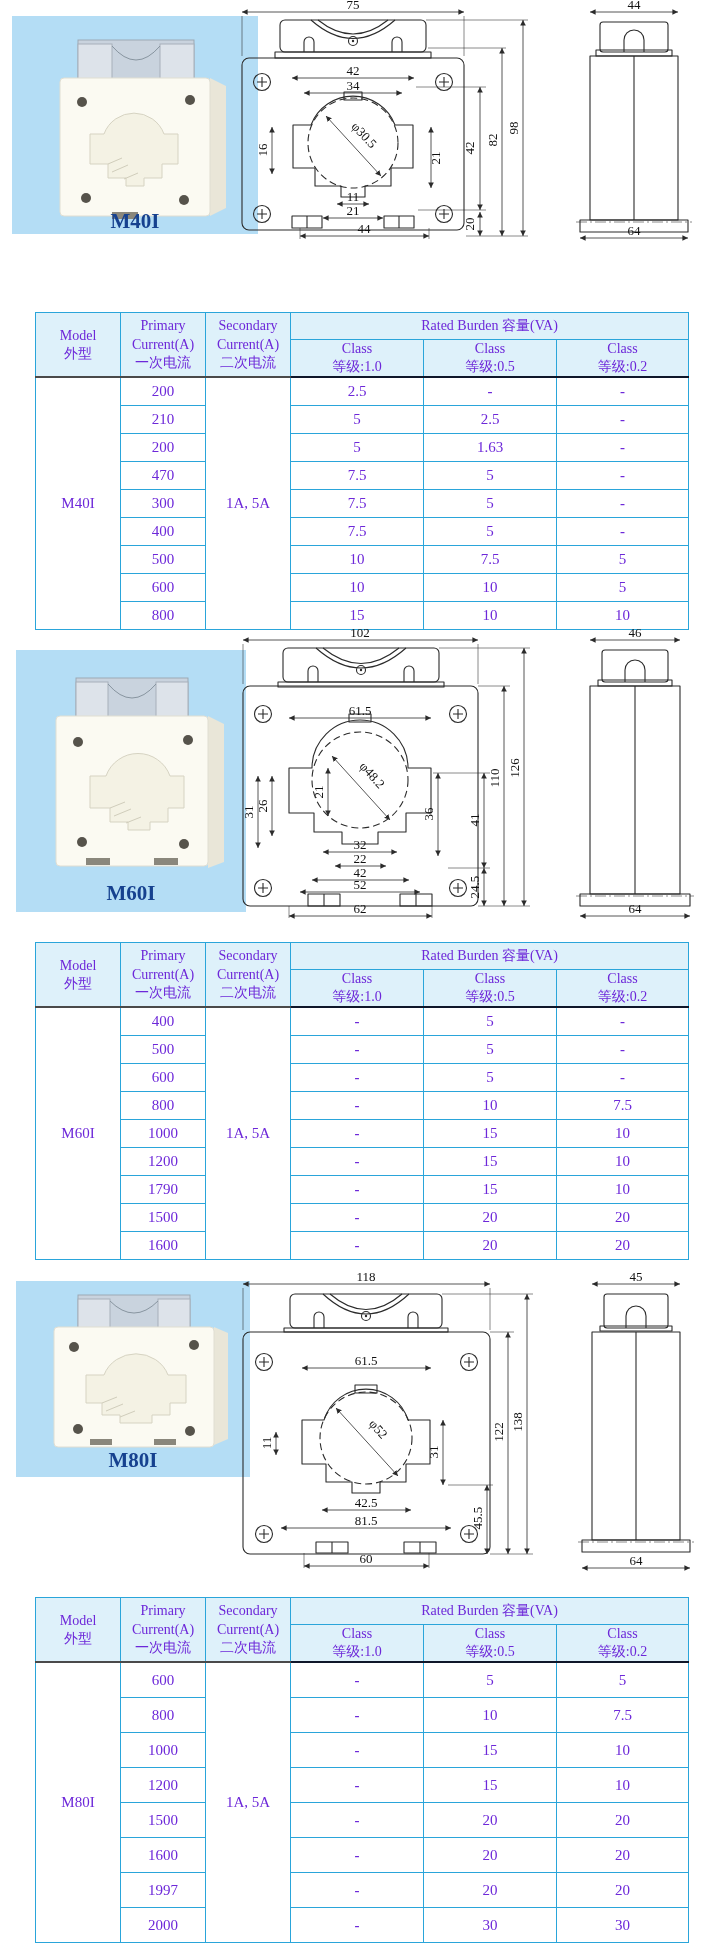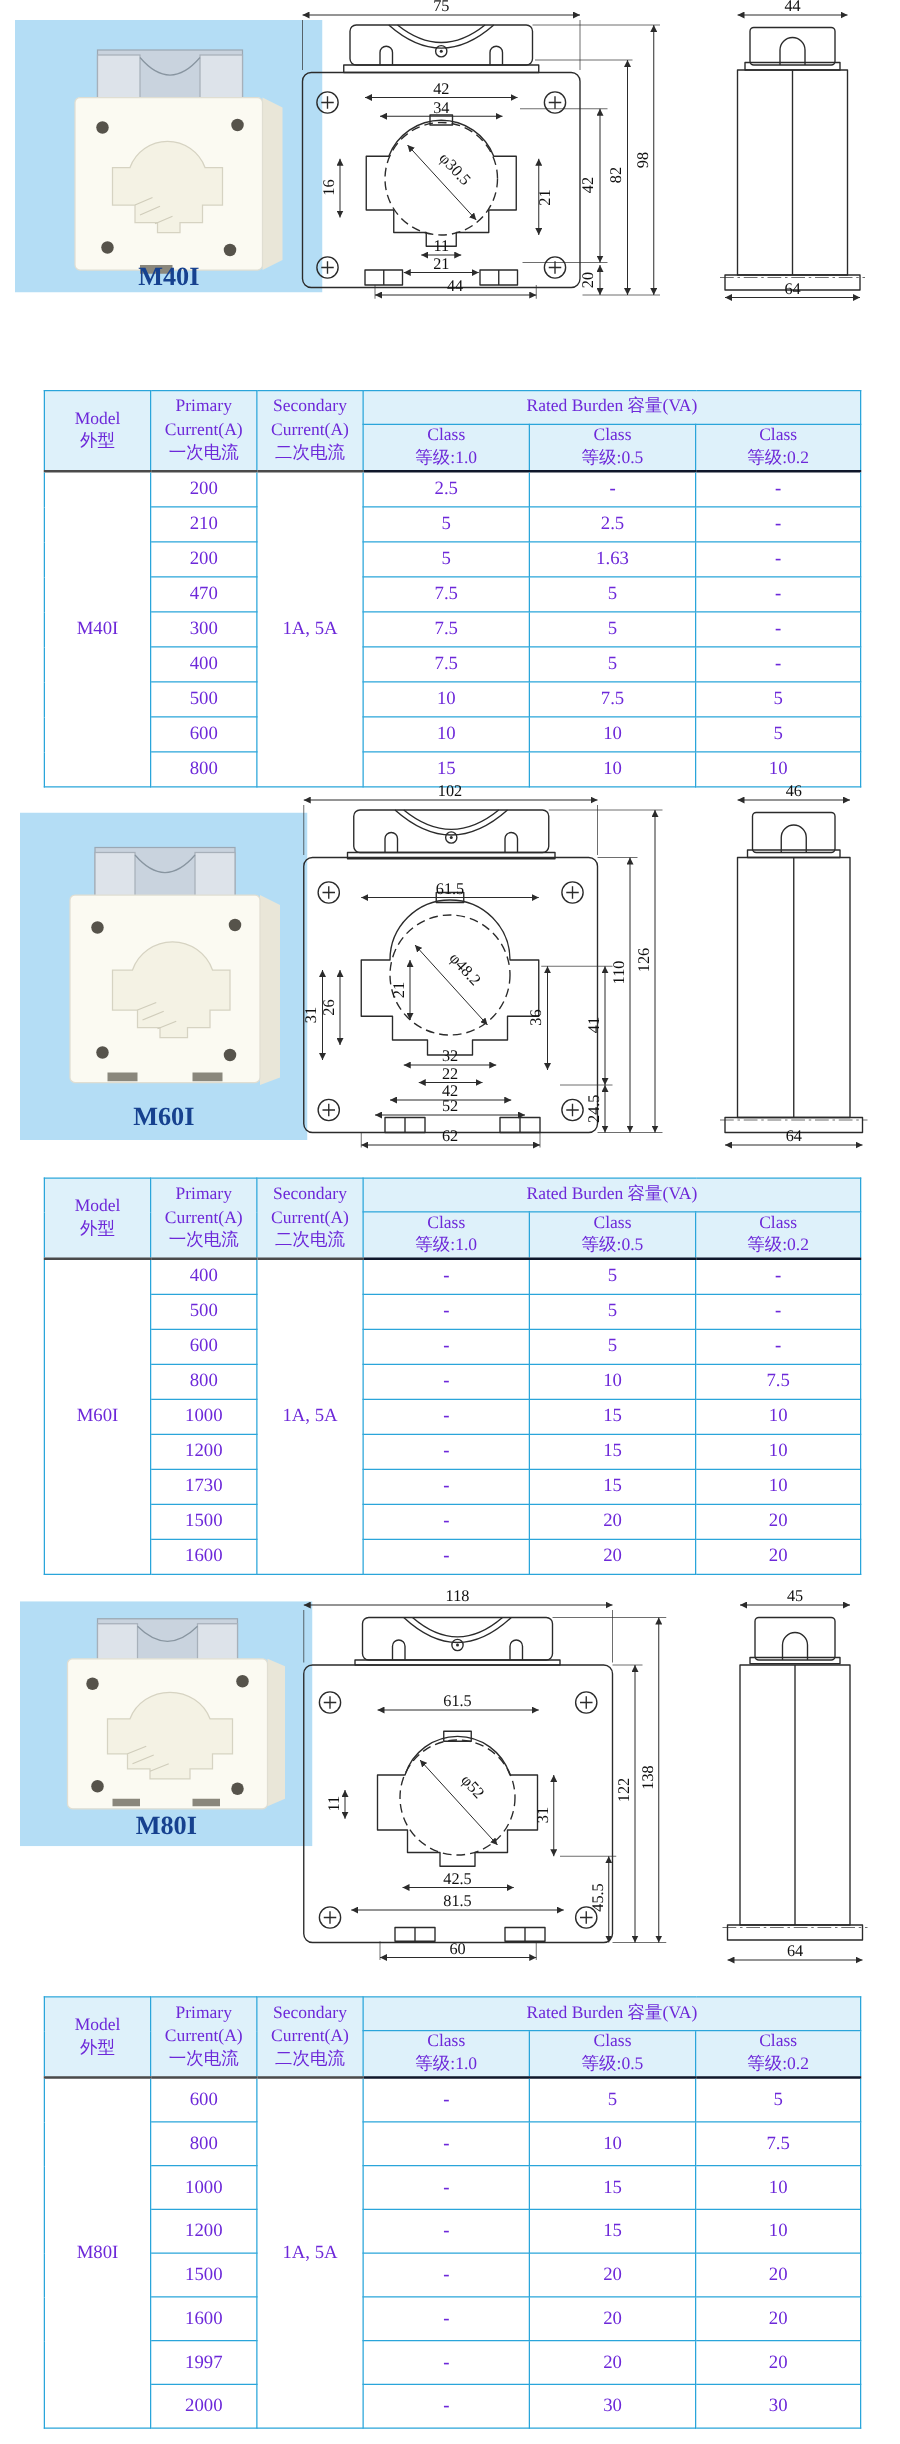--- a/index.html
+++ b/index.html
@@ -389,21 +389,21 @@
           <td>15</td>
           <td>10</td>
         </tr>
         <tr>
           <td>1200</td>
           <td class="dashv">-</td>
           <td>15</td>
           <td>10</td>
         </tr>
         <tr>
-          <td>1730</td>
+          <td>1790</td>
           <td class="dashv">-</td>
           <td>15</td>
           <td>10</td>
         </tr>
         <tr>
           <td>1500</td>
           <td class="dashv">-</td>
           <td>20</td>
           <td>20</td>
         </tr>

